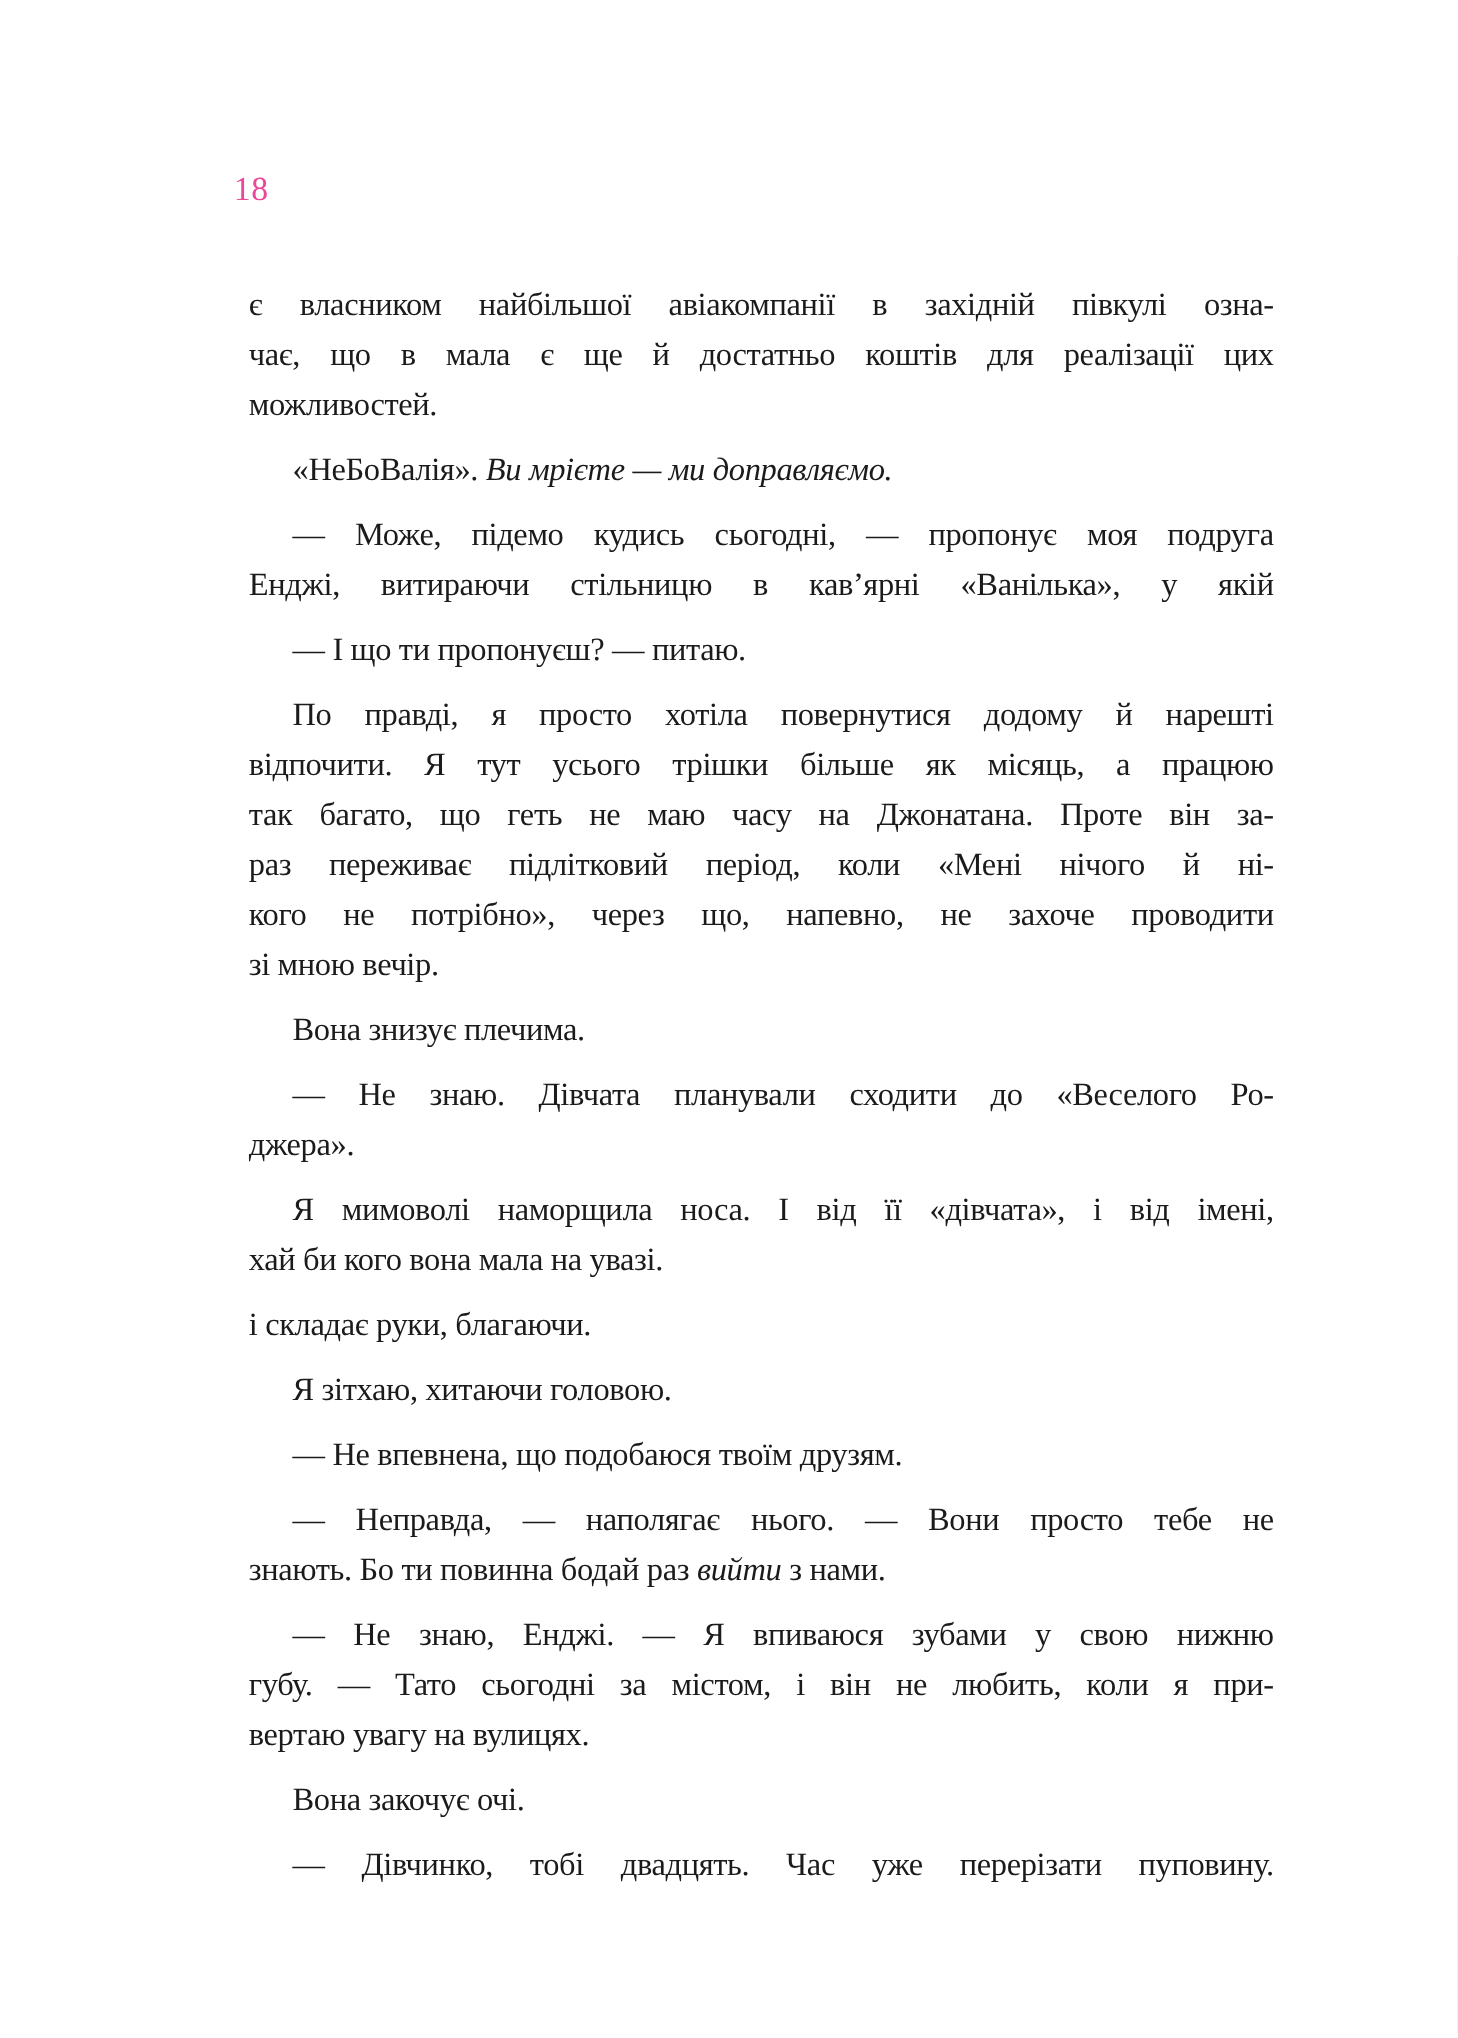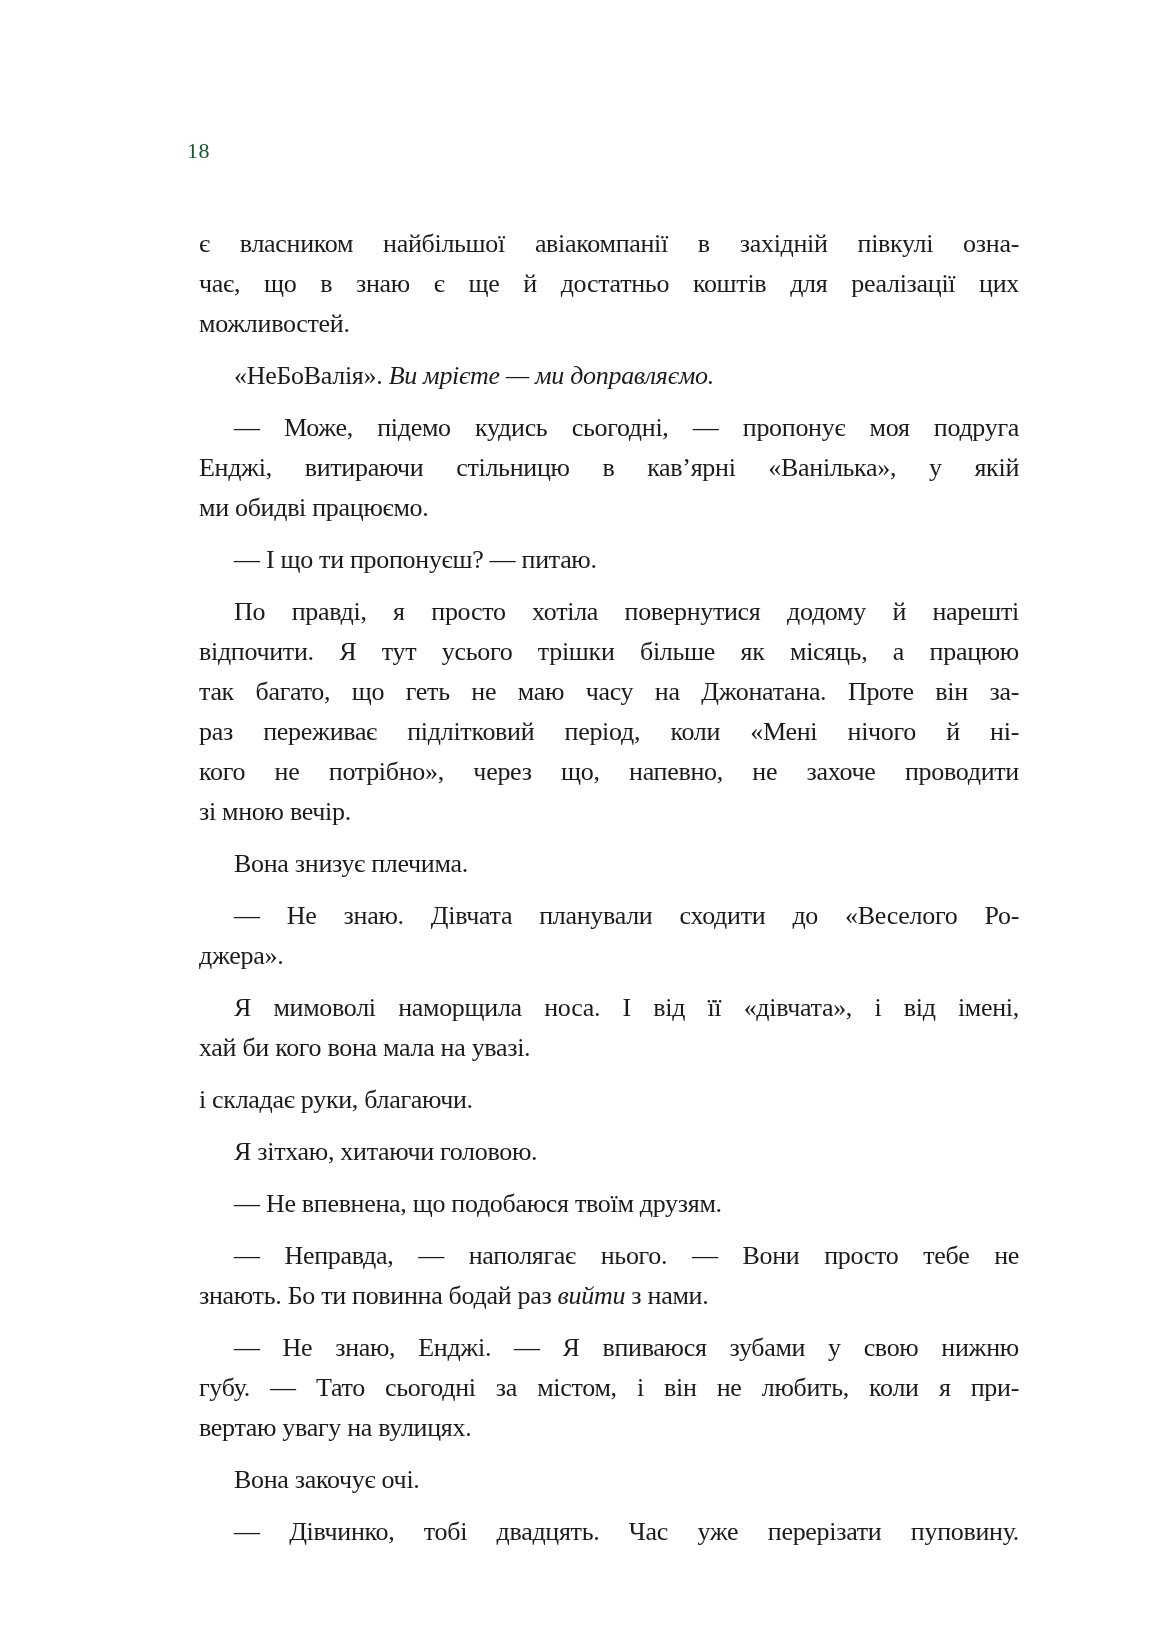--- a/index.html
+++ b/index.html
@@ -15,24 +15,24 @@
     margin: 0 auto;
     background: #ffffff;
     color: #1b1b1b;
     font-family: "Liberation Serif", serif;
     overflow: hidden;
   }
   .page-number {
     position: absolute;
     left: 187px;
     top: 136px;
-    font-size: 22px;
+    font-size: 27px;
     line-height: 30px;
     letter-spacing: 0.5px;
-    color: #14532d;
+    color: #ec4899;
   }
   .text-block {
     position: absolute;
     left: 187px;
     top: 212px;
     width: 844px;
     font-size: 26px;
     line-height: 40px;
     letter-spacing: -0.3px;
     color: #1b1b1b;
@@ -51,30 +51,29 @@
   .it { font-style: italic; }
 </style>
 </head>
 <body>
 
 <div class="book-page">
   <div class="page-number">18</div>
   <div class="text-block">
       <div class="paragraph">
         <div class="line"><span class="">є власником найбільшої авіакомпанії в західній півкулі озна-</span></div>
-        <div class="line"><span class="">чає, що в знаю є ще й достатньо коштів для реалізації цих</span></div>
+        <div class="line"><span class="">чає, що в мала є ще й достатньо коштів для реалізації цих</span></div>
         <div class="line last"><span class="">можливостей.</span></div>
       </div>
       <div class="paragraph">
         <div class="line last first-indent"><span class="">«НеБоВалія». </span><span class="it">Ви мрієте — ми доправляємо.</span></div>
       </div>
       <div class="paragraph">
         <div class="line first-indent"><span class="">— Може, підемо кудись сьогодні, — пропонує моя подруга</span></div>
         <div class="line"><span class="">Енджі, витираючи стільницю в кав’ярні «Ванілька», у якій</span></div>
-        <div class="line last"><span class="">ми обидві працюємо.</span></div>
       </div>
       <div class="paragraph">
         <div class="line last first-indent"><span class="">— І що ти пропонуєш? — питаю.</span></div>
       </div>
       <div class="paragraph">
         <div class="line first-indent"><span class="">По правді, я просто хотіла повернутися додому й нарешті</span></div>
         <div class="line"><span class="">відпочити. Я тут усього трішки більше як місяць, а працюю</span></div>
         <div class="line"><span class="">так багато, що геть не маю часу на Джонатана. Проте він за-</span></div>
         <div class="line"><span class="">раз переживає підлітковий період, коли «Мені нічого й ні-</span></div>
         <div class="line"><span class="">кого не потрібно», через що, напевно, не захоче проводити</span></div>

